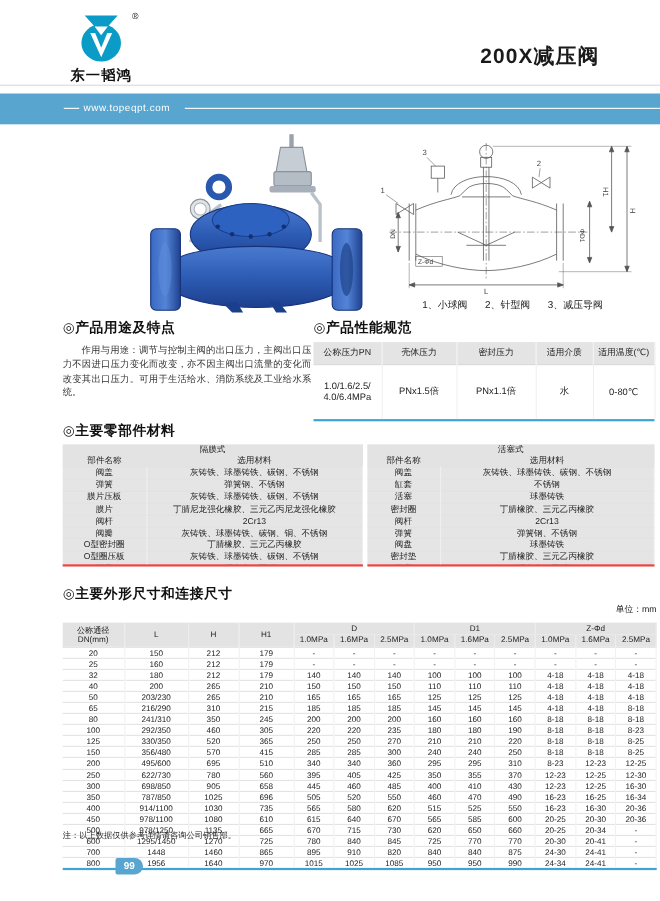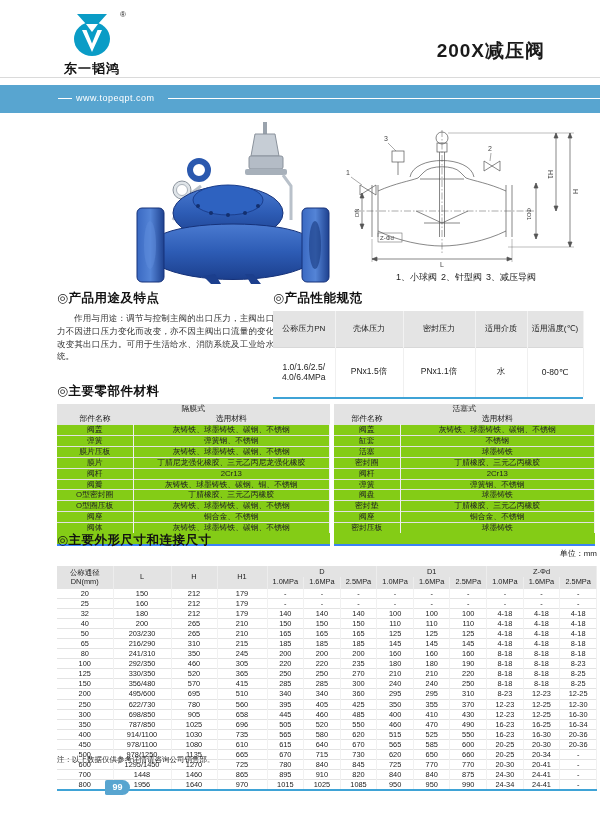--- a/index.html
+++ b/index.html
@@ -17,42 +17,42 @@
 
   
   .band { position:absolute; left:0; top:85px; width:600px; height:28px; background:#58a5d0; }
   .band-dash { position:absolute; left:58px; top:13px; width:14px; height:1px; background:#fff; }
   .band-url { position:absolute; left:76px; top:8px; font-size:9px; color:#fff; letter-spacing:.5px; }
   .band-line { position:absolute; left:168px; right:0; top:13px; height:1px; background:#fff; }
 
   
   .photo-svg { position:absolute; left:133px; top:120px; }
   .diagram-svg { position:absolute; left:338px; top:127px; }
-  .fig-caption { position:absolute; left:340px; top:271px; width:252px; display:flex; justify-content:center; gap:4px; font-size:9px; color:#222; }
+  .fig-caption { position:absolute; left:340px; top:271px; width:252px; display:flex; justify-content:center; gap:16px; font-size:9px; color:#222; }
 
   
   .sec-h { font-size:12.5px; font-weight:bold; color:#111; letter-spacing:.5px; }
 
   
   .features { position:absolute; left:57px; top:290px; width:226px; }
   .features p { margin-top:5px; font-size:8.5px; line-height:1.5; color:#333; text-indent:2em; text-align:justify; }
 
   
-  .specs { position:absolute; left:273px; top:290px; width:310px; }
+  .specs { position:absolute; left:285px; top:290px; width:310px; }
   .specs-wrap { margin-top:4px; border-bottom:2px solid #3fa3d6; }
   table { border-collapse:collapse; table-layout:fixed; }
   .spec-table { width:310px; font-size:8px; }
-  .spec-table th { background:#e4e4e4; font-weight:normal; height:36px; color:#222; border-right:1px solid #f2f2f2; }
+  .spec-table th { background:#e4e4e4; font-weight:normal; height:20px; color:#222; border-right:1px solid #f2f2f2; }
   .spec-table td { height:50px; text-align:center; font-size:8.5px; color:#222; border-right:1px solid #f0f0f0; border-top:1px solid #d8d8d8; }
   .pre { white-space:pre-line; }
 
   
   .materials { position:absolute; left:57px; top:383px; width:540px; }
   .mat-cols { margin-top:4px; display:flex; gap:4px; }
-  .mat-wrap { border-bottom:2px solid #3b82f6; height:142px; overflow:hidden; background:#84cc16; }
+  .mat-wrap { border-bottom:2px solid #ef4444; height:111px; overflow:hidden; background:#e5e5e5; }
   .mat-wrap.left { width:273px; }
   .mat-wrap.right { width:261px; }
   .mat { width:100%; font-size:7.8px; }
   .mat th { background:#e3e3e3; font-weight:normal; height:10px; line-height:10px; color:#222; }
   .mat td { height:9.9px; line-height:9.9px; text-align:center; color:#222; border-top:1px solid #e2e2e2; border-right:1px solid #efefef; white-space:nowrap; overflow:hidden;margin-top:16px; }
   .mat col.c1 { width:76px; }
   .mat.right-t col.c1 { width:66px; }
 
   
   .dims-sec { position:absolute; left:57px; top:532px; width:540px; }

